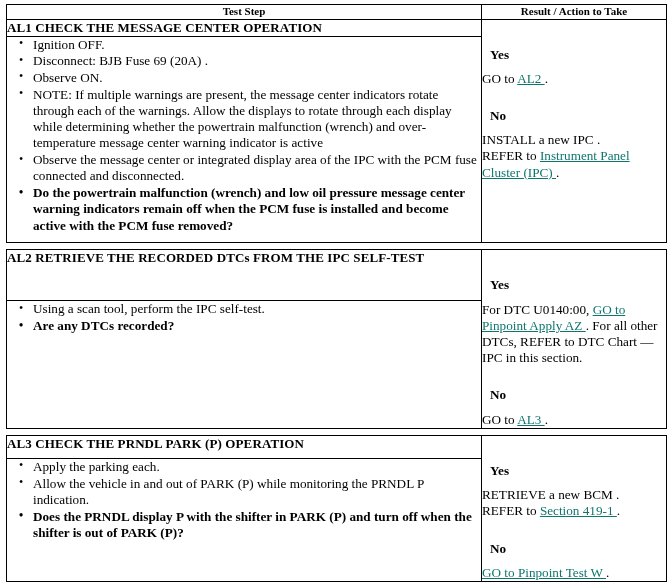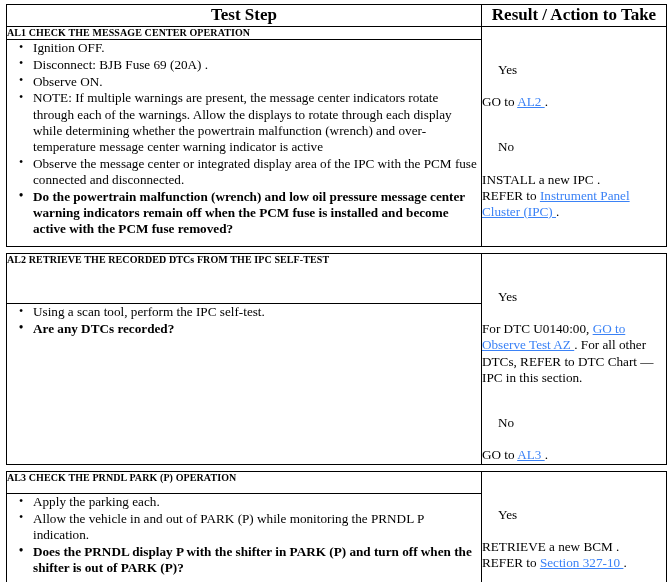--- a/index.html
+++ b/index.html
@@ -36,29 +36,29 @@
   table.proc td, table.proc th {
     border: 1px solid #000000;
     vertical-align: top;
     padding: 0;
     background: #ffffff;
   }
 
   
   th.hdr {
     font-weight: bold;
-    font-size: 17px;
+    font-size: 11px;
     padding: 4px 4px 5px 4px;
     border-bottom: 1px solid #000;
   }
 
   
   td.sect-title {
     font-weight: bold;
-    font-size: 10px;
+    font-size: 13px;
     padding: 4px 4px 4px 9px;
     letter-spacing: 0.1px;
     white-space: nowrap;
   }
 
   
   td.steps {
     padding: 4px 6px 8px 4px;
   }
 
@@ -83,30 +83,30 @@
   li.b { font-weight: bold; }
   span.lead { font-weight: normal; }
 
   
   td.result {
     padding: 4px 5px 6px 6px;
     vertical-align: top;
   }
   .res-inner { padding-top: 19px; }
   .ans {
-    font-weight: normal;
-    margin: 16px;
+    font-weight: bold;
+    margin: 8px;
   }
   .act {
     margin: 0;
   }
   .gap { height: 13px; }
 
   a.xref, .xref {
-    color: #3b82f6;
+    color: #0f766e;
     text-decoration: underline;
   }
 
   
   tr.sep td {
     border: none;
     padding: 0;
     height: 6px;
     line-height: 0;
     font-size: 0;
@@ -173,21 +173,21 @@
         </tr>
         <tr class="sep">
           <td class="sep-left"></td>
           <td class="sep-right"></td>
         </tr>
         <tr>
           <td class="sect-title">AL2 RETRIEVE THE RECORDED DTCs FROM THE IPC SELF-TEST</td>
           <td class="result" rowspan="2">
             <div class="res-inner">
               <div class="ans">Yes</div>
-              <div class="act"><span>For DTC U0140:00, </span><a class="xref" href="#">GO to Observe Test AZ </a><span>. For all other DTCs, REFER to DTC Chart — IPC in this section.</span></div>
+              <div class="act"><span>For DTC U0140:00, </span><a class="xref" href="#">GO to Pinpoint Apply AZ </a><span>. For all other DTCs, REFER to DTC Chart — IPC in this section.</span></div>
               <div class="gap"></div>
               <div class="ans">No</div>
               <div class="act"><span>GO to </span><a class="xref" href="#">AL3 </a><span>.</span></div>
             </div>
           </td>
         </tr>
         <tr>
           <td class="steps">
             <ul class="steplist">
               <li>Using a scan tool, perform the IPC self-test.</li>
@@ -197,21 +197,21 @@
         </tr>
         <tr class="sep">
           <td class="sep-left"></td>
           <td class="sep-right"></td>
         </tr>
         <tr>
           <td class="sect-title">AL3 CHECK THE PRNDL PARK (P) OPERATION</td>
           <td class="result" rowspan="2">
             <div class="res-inner">
               <div class="ans">Yes</div>
-              <div class="act"><span>RETRIEVE a new BCM .</span><br><span>REFER to </span><a class="xref" href="#">Section 327-10 </a><span>.</span></div>
+              <div class="act"><span>RETRIEVE a new BCM .</span><br><span>REFER to </span><a class="xref" href="#">Section 419-1 </a><span>.</span></div>
               <div class="gap"></div>
               <div class="ans">No</div>
               <div class="act"><a class="xref" href="#">GO to Pinpoint Test W </a><span>.</span></div>
             </div>
           </td>
         </tr>
         <tr>
           <td class="steps">
             <ul class="steplist">
               <li>Apply the parking each.</li>

